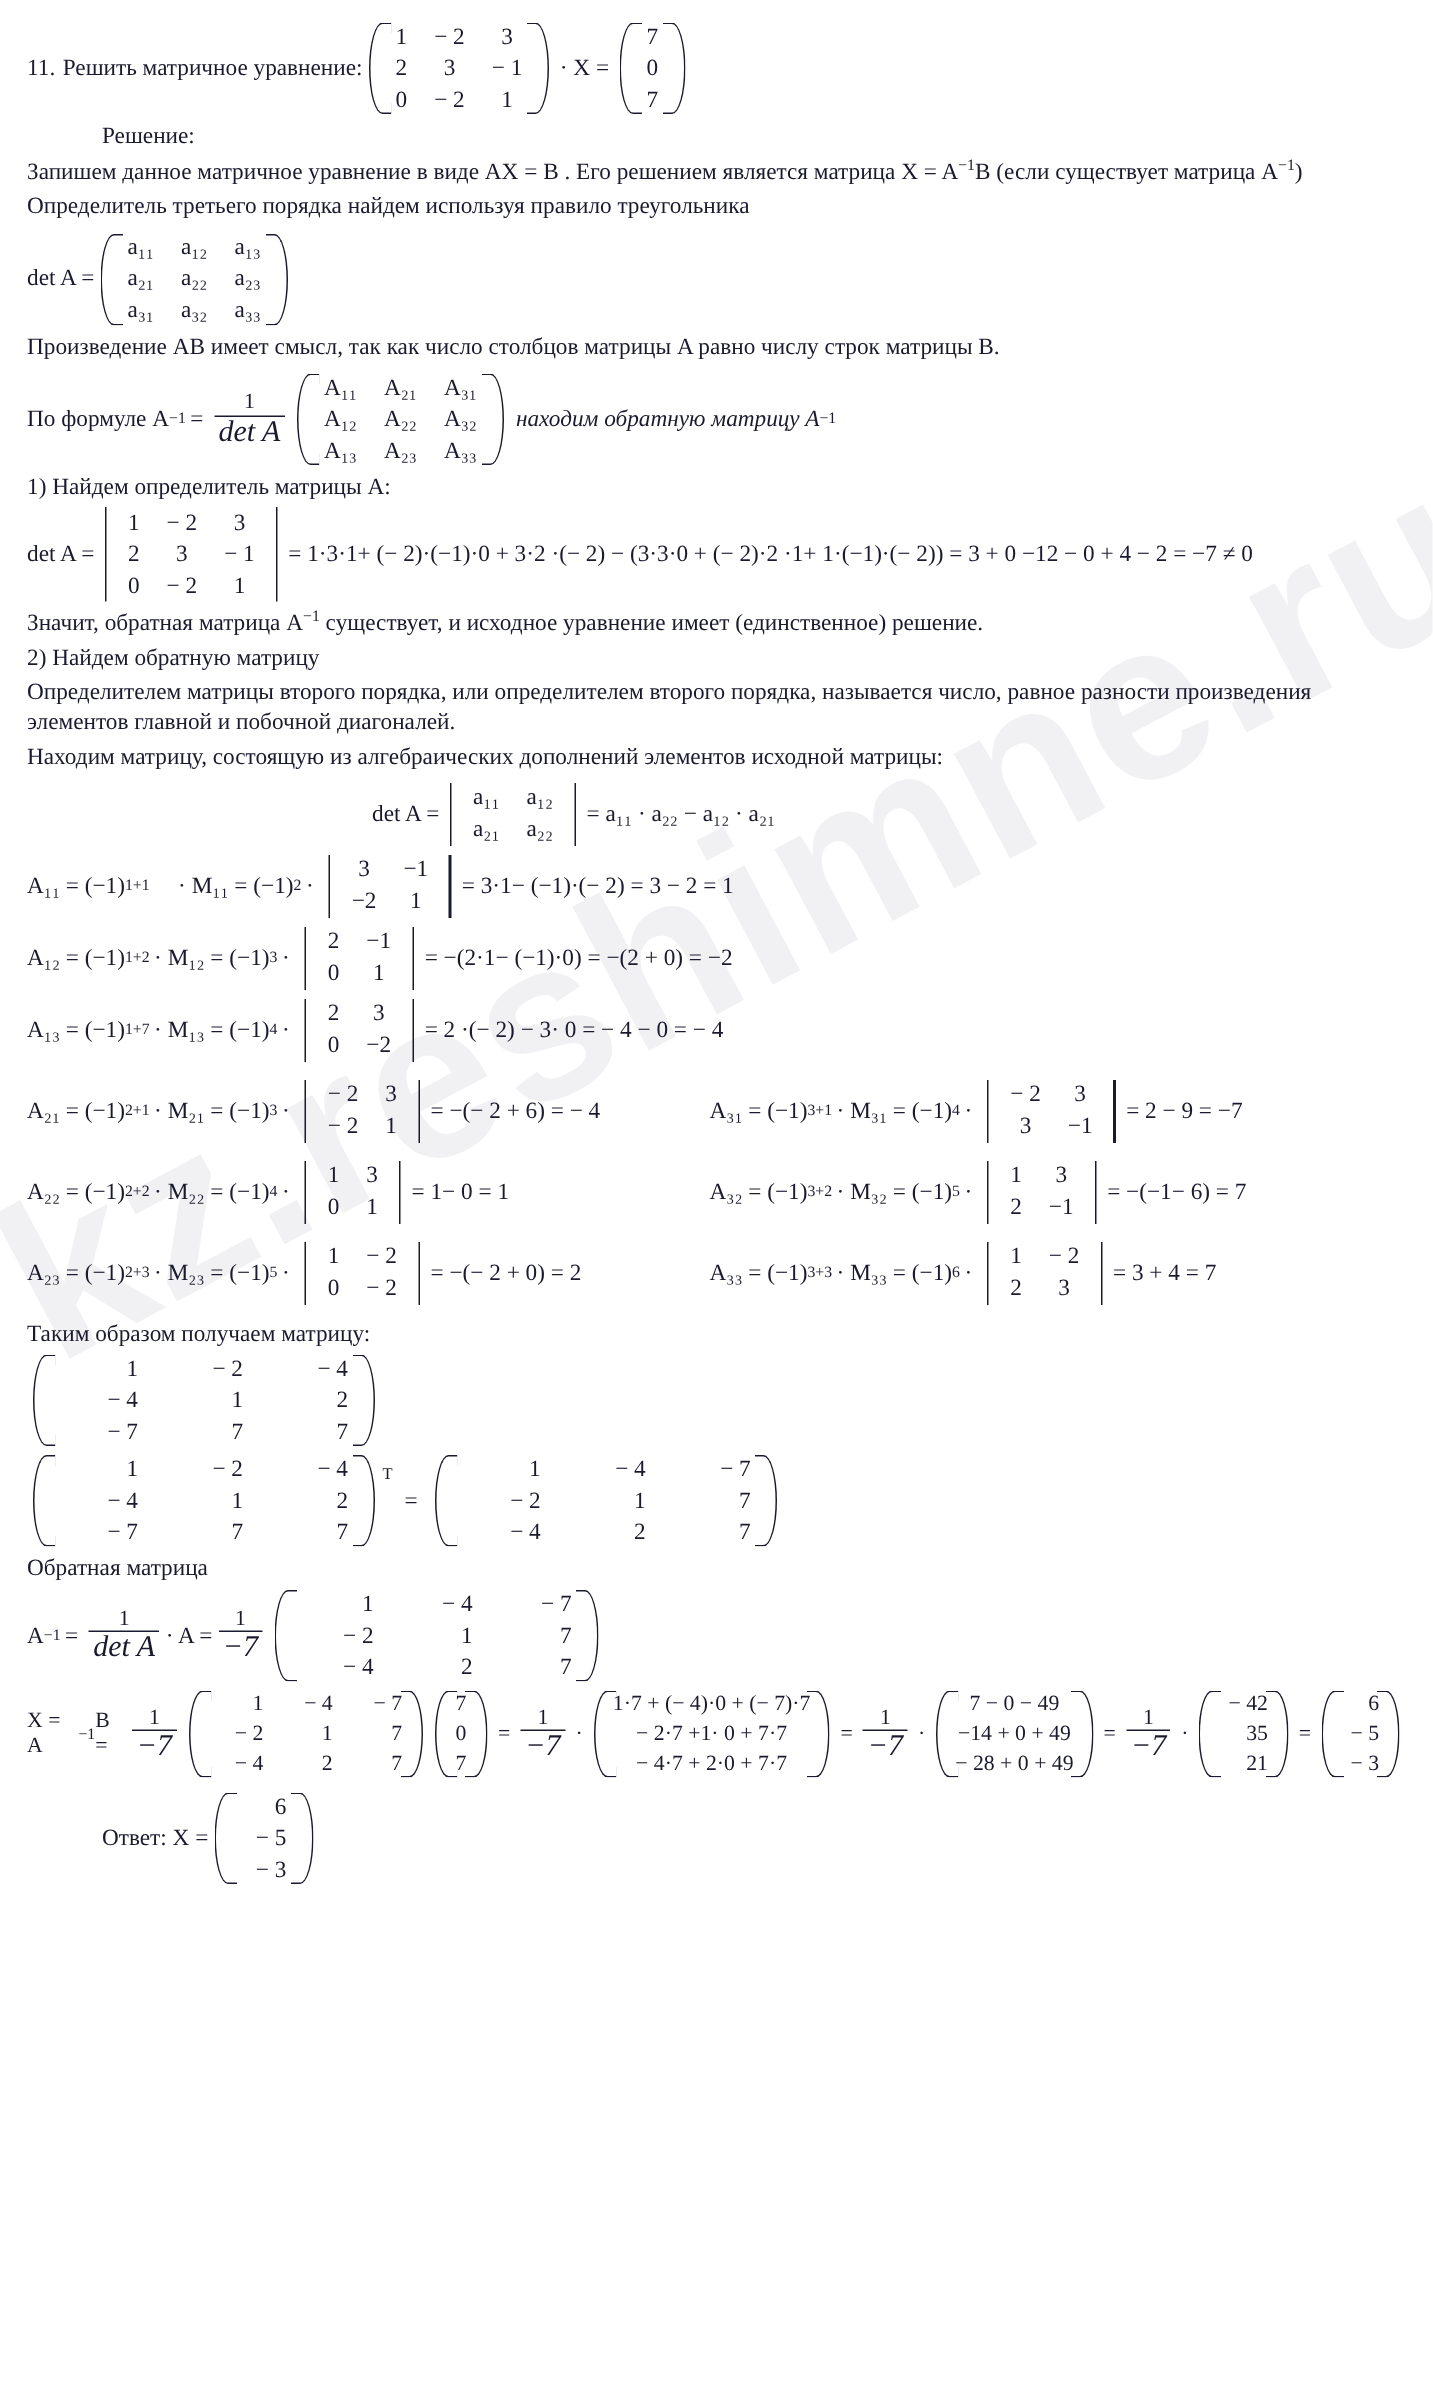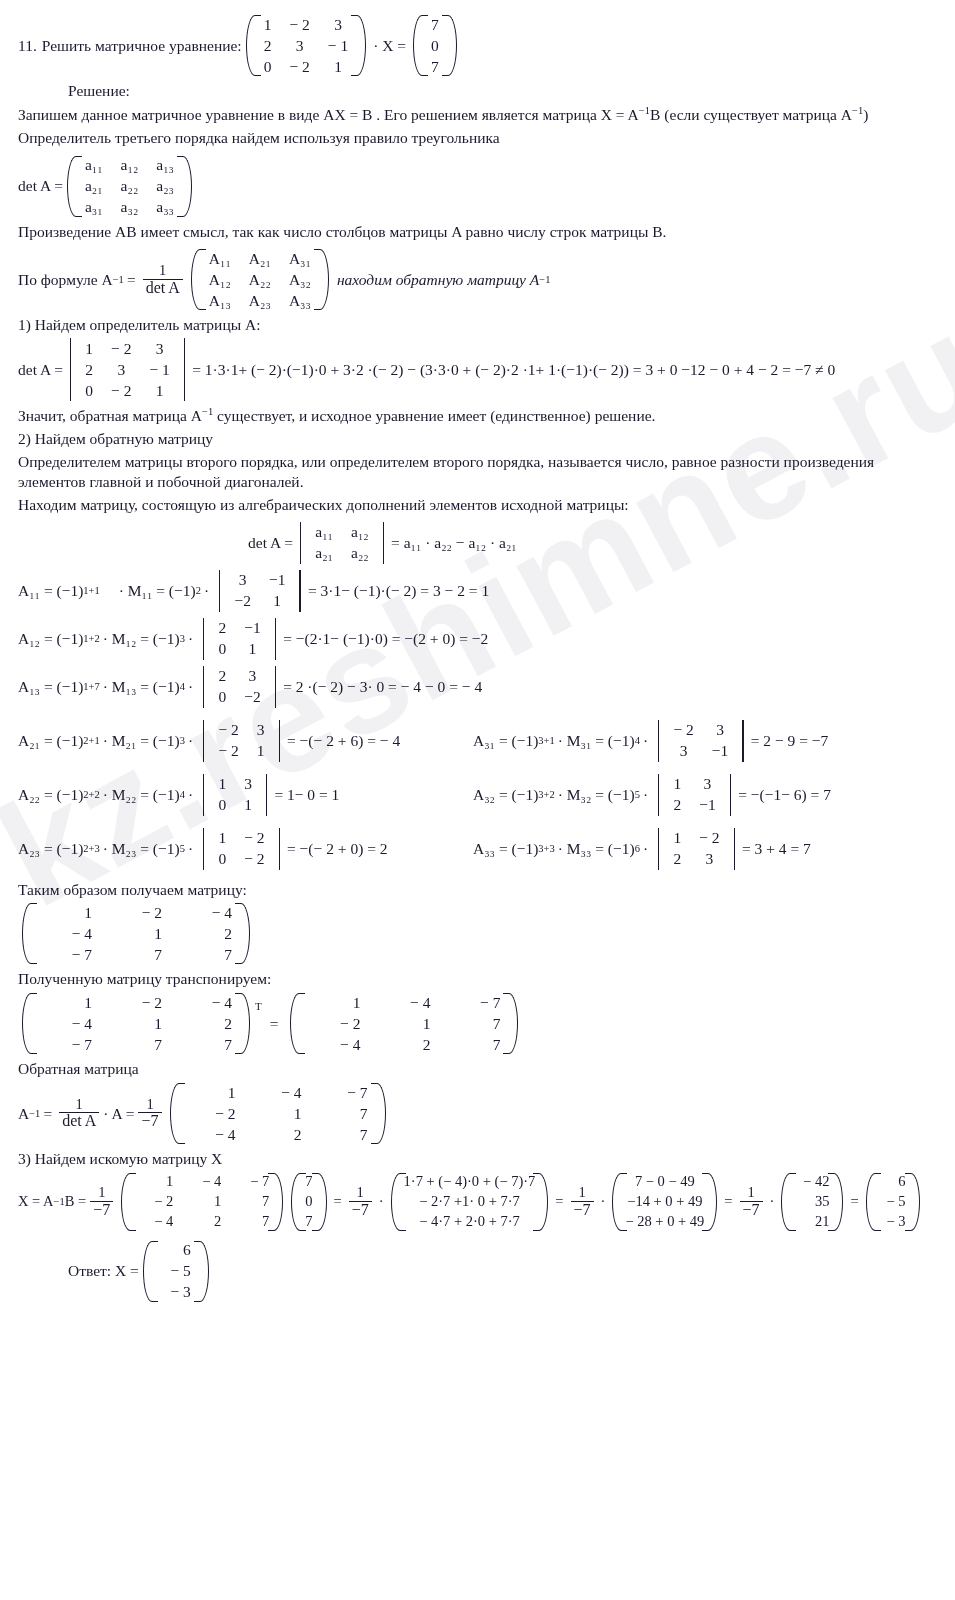--- a/index.html
+++ b/index.html
@@ -38,21 +38,21 @@
   .bar{width:1.4px;align-self:stretch;background:#1a1a2e;margin:0 5px;}
   .mbody{display:table;border-collapse:collapse;}
   .mrow{display:table-row;}
   .mcell{display:table-cell;padding:1.5px 9px;text-align:center;white-space:nowrap;}
   .mcell.r{text-align:right;}
   .tpow{font-size:11px;vertical-align:super;margin-left:1px;}
 
   
   .frac{display:inline-flex;flex-direction:column;align-items:center;vertical-align:middle;margin:0 4px;line-height:1.05;}
   .frac .num{padding:0 3px;font-size:14.5px;}
-  .frac .den{padding:0 3px;font-size:16px;border-top:1.2px solid #1a1a2e;}
+  .frac .den{padding:0 3px;font-size:20px;border-top:1.2px solid #1a1a2e;font-style:italic;}
   sup{font-size:10.5px;}
   .op{margin:0 3px;}
   .col2{display:flex;align-items:flex-start;}
   .col2 > div:first-child{width:455px;flex:0 0 455px;}
   .eqline{display:flex;align-items:center;white-space:nowrap;margin:6px 0;}
 </style>
 </head>
 <body>
 
 <div class="page">
@@ -476,21 +476,20 @@
               <span class="mcell r">− 7</span>
               <span class="mcell r">7</span>
               <span class="mcell r">7</span>
             </span>
         </span>
         <span class="par r"></span>
       </span>
     </div>
 
     <div class="gap-s"></div>
-    <p>Полученную матрицу транспонируем:</p>
 
     <div class="row">
       <span class="mat">
         <span class="par l"></span>
         <span class="mbody">
           <span class="mrow">
               <span class="mcell r" style="width:52px">1</span>
               <span class="mcell r" style="width:52px">− 2</span>
               <span class="mcell r" style="width:52px">− 4</span>
             </span>
@@ -565,21 +564,20 @@
               <span class="mcell r">− 4</span>
               <span class="mcell r">2</span>
               <span class="mcell r">7</span>
             </span>
         </span>
         <span class="par r"></span>
       </span>
     </div>
 
     <div class="gap-s"></div>
-    <p>3) Найдем искомую матрицу X</p>
 
     <div class="row" style="font-size:14.5px;">
       <span>X = A</span>
         <sup>−1</sup>
         <span>B =</span>
       <span class="frac">
         <span class="num">1</span>
         <span class="den">−7</span>
       </span>
       <span class="mat">

